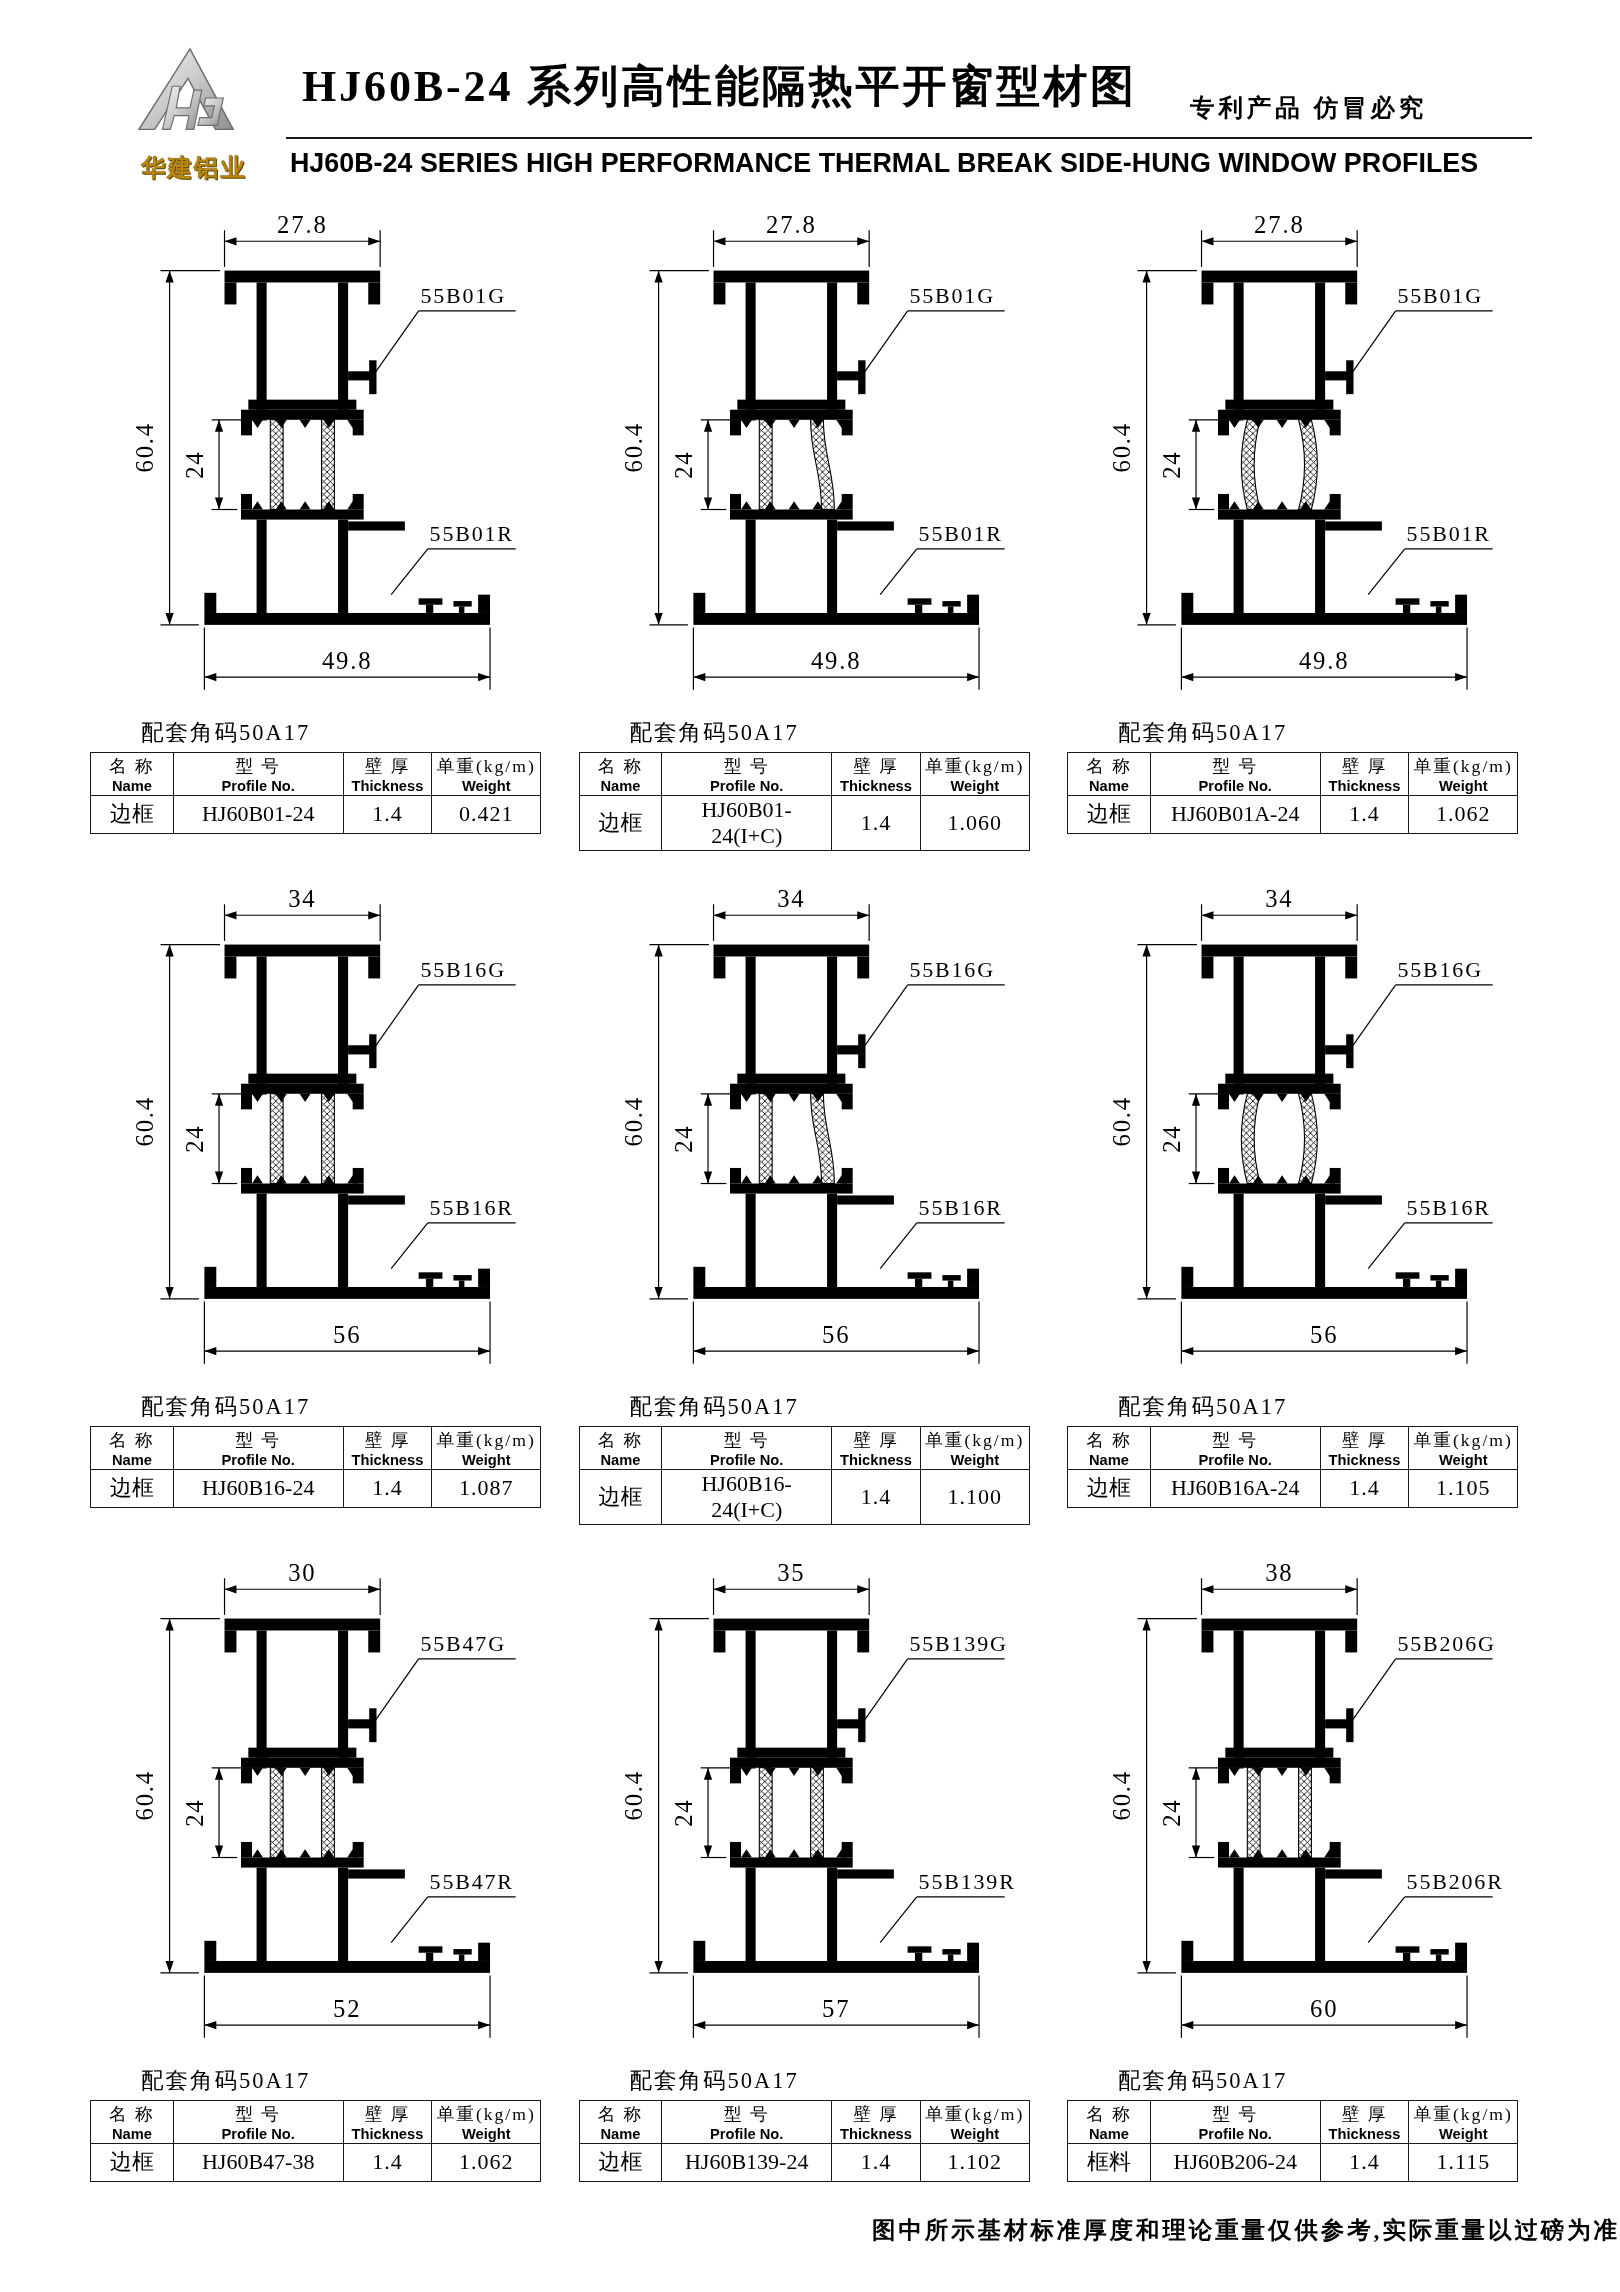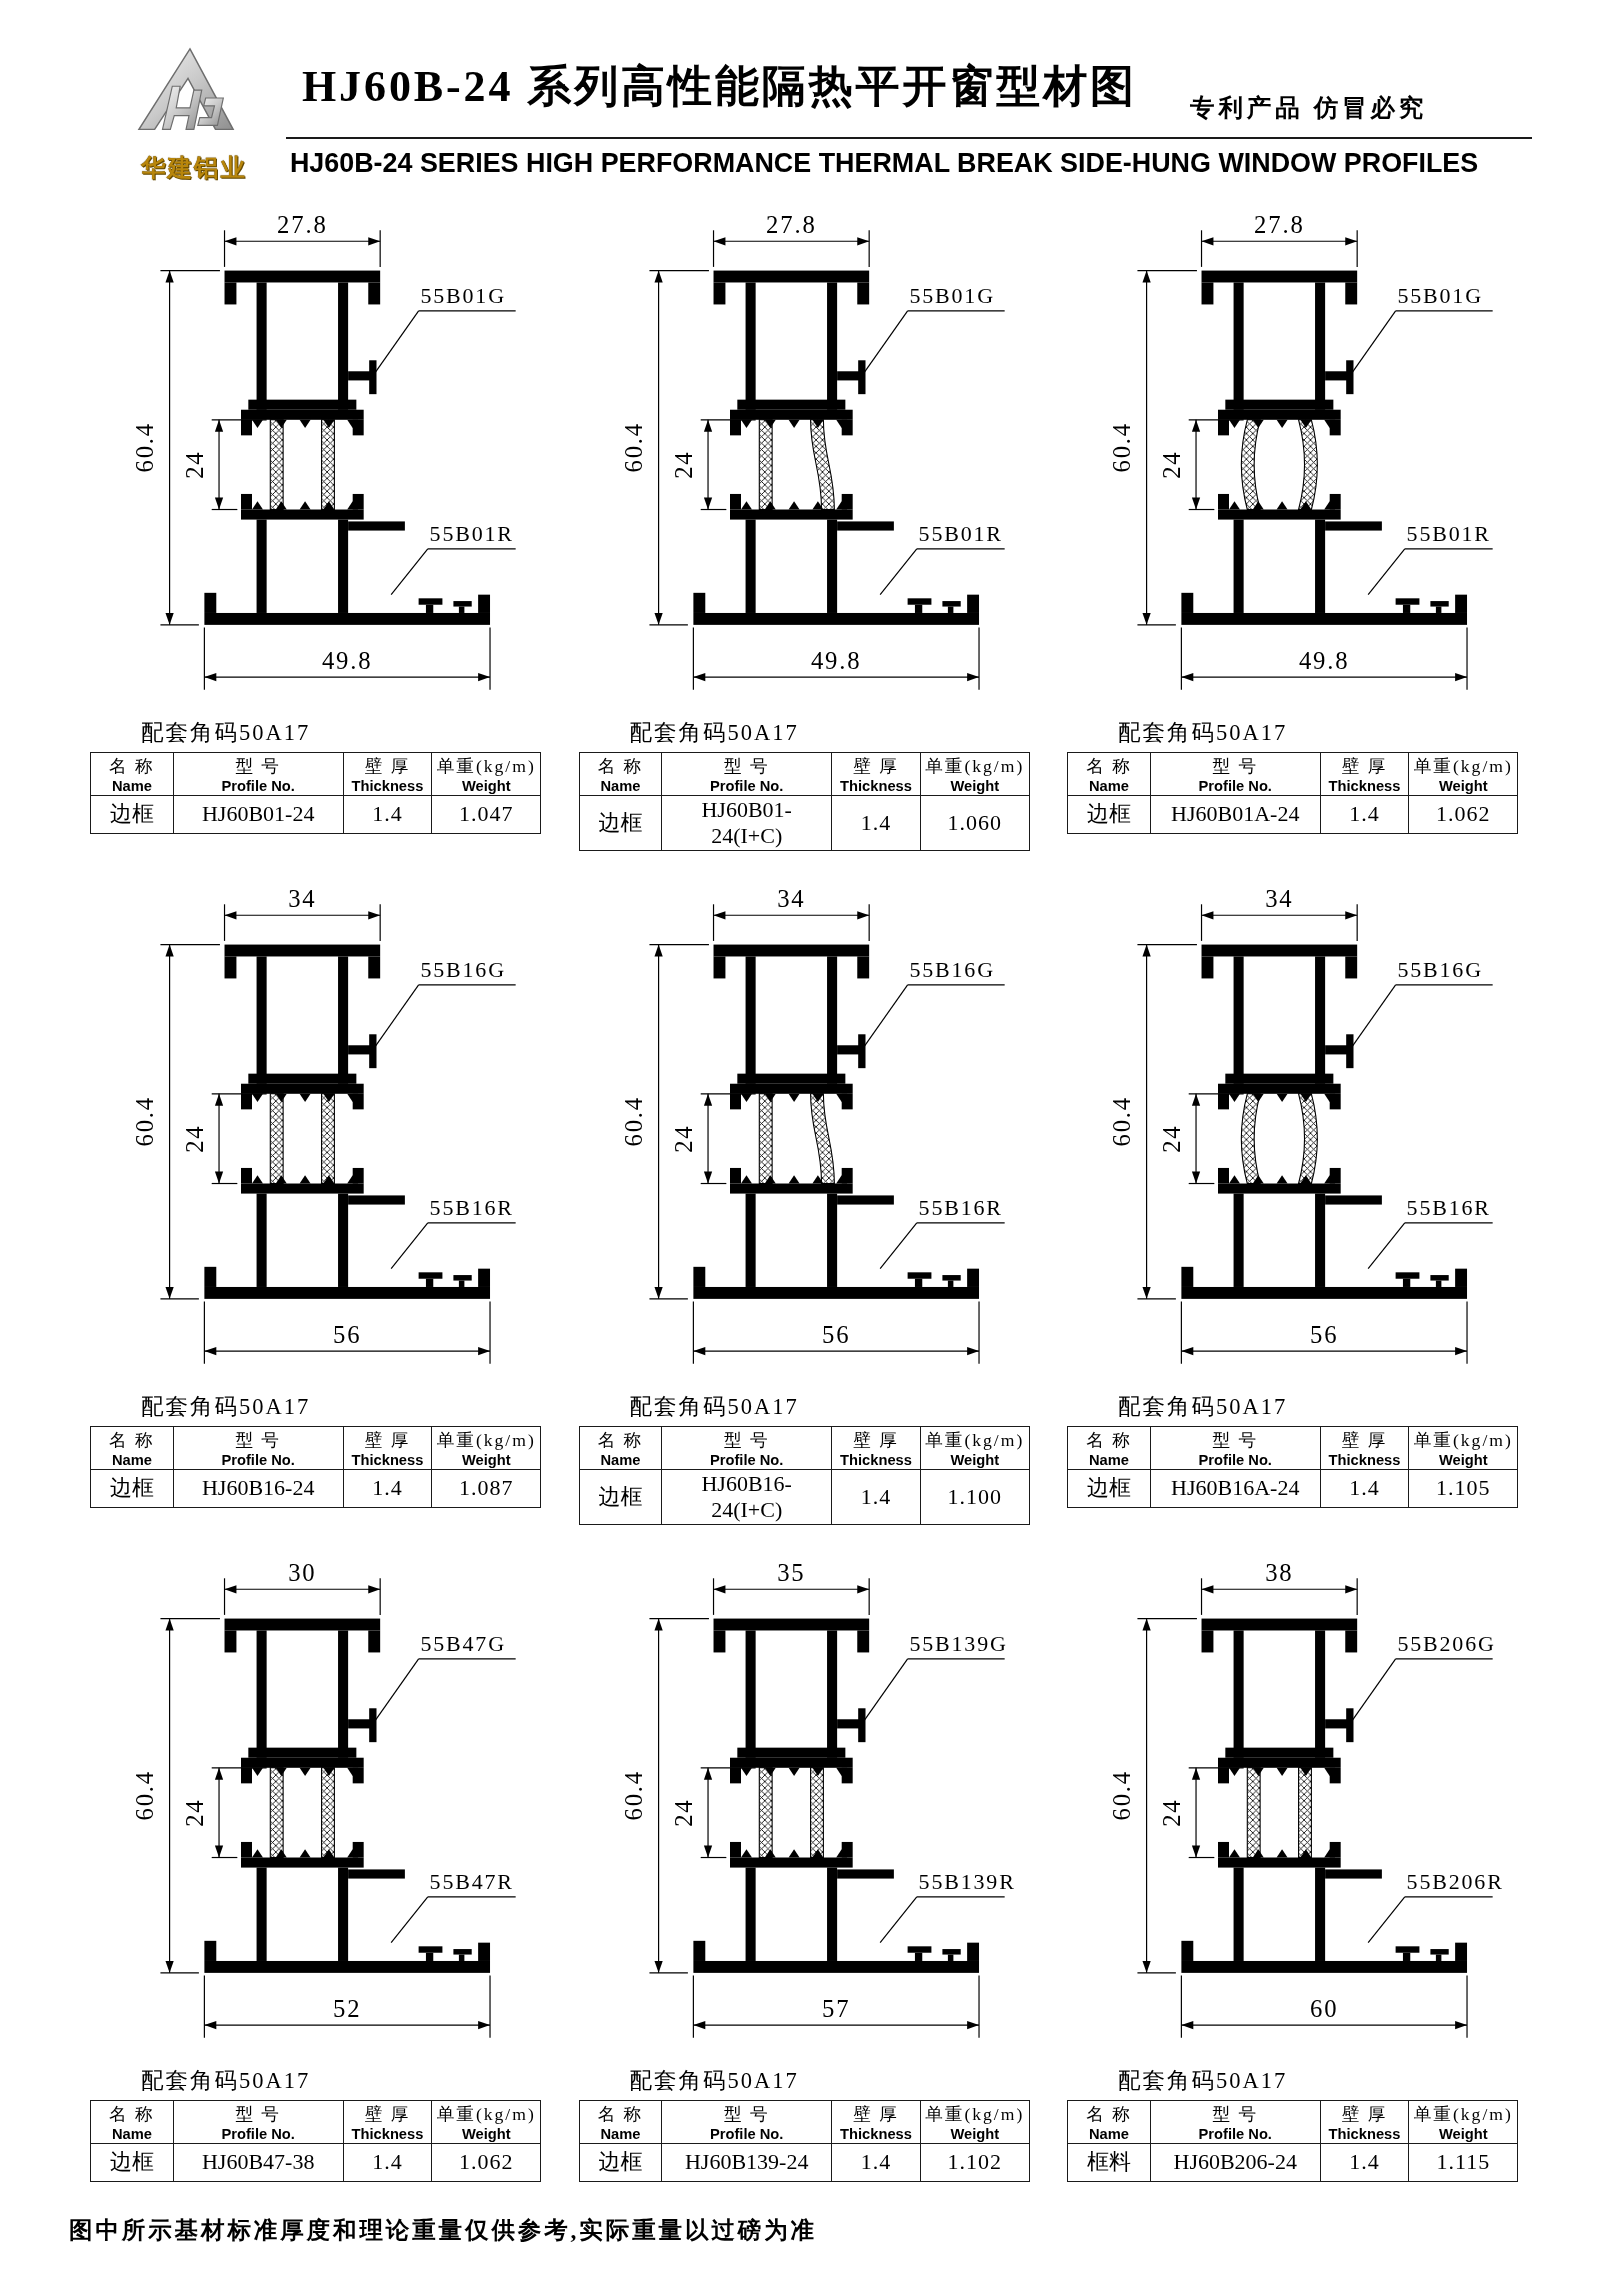--- a/index.html
+++ b/index.html
@@ -26,21 +26,21 @@
   .drawing text{font-family:"Liberation Serif","DejaVu Serif",serif;}
   .corner-code{align-self:flex-start;margin:-3.9px 0 3.9px 51px;font-size:22.5px;letter-spacing:2px;}
   table.spec{border-collapse:collapse;}
   table.spec th,table.spec td{border:1.7px solid #1a1a1a;text-align:center;padding:1px 3.9px;}
   th .cn{display:block;font-size:17.6px;font-weight:normal;letter-spacing:2px;}
   th .en{display:block;font-size:14.7px;font-family:"Liberation Sans","DejaVu Sans",sans-serif;letter-spacing:0;}
   td{font-size:22px;height:35px;}
   .c-name{width:74px;} .c-no{width:161px;} .c-th{width:80px;} .c-wt{width:100px;}
   td.num{letter-spacing:1px;}
   
-  footer{position:absolute;left:0;right:0;bottom:47px;text-align:left;}
+  footer{position:absolute;left:0;right:0;bottom:47px;text-align:right;}
   .footnote{display:inline-block;margin-left:69px;font-size:23.5px;font-weight:bold;letter-spacing:2.9px;}
 </style>
 </head>
 <body>
 
 <svg width="0" height="0" style="position:absolute">
   <defs>
     <pattern id="hatchx" width="7" height="7" patternUnits="userSpaceOnUse">
       <path d="M0 0 L7 7 M7 0 L0 7" stroke="#000" stroke-width="0.9" fill="none"></path>
     </pattern>
@@ -161,21 +161,21 @@
               </th>
           <th class="c-wt">
             <span class="cn">单重(kg/m)</span>
             <span class="en">Weight</span>
               </th>
         </tr>
         <tr>
           <td>边框</td>
           <td>HJ60B01-24</td>
           <td class="num">1.4</td>
-          <td class="num">1.047</td>
+          <td class="num">0.421</td>
         </tr>
       </tbody>
         </table>
     </section>
 
     <section class="card">
       <svg class="drawing" viewBox="0 0 470 580">
           <path d="M 190 251 H 204 V 349 H 190 Z" fill="url(#hatchx)" stroke="#000" stroke-width="1.2"></path>
           <path d="M 246 251 L 260 251 C 260 291 272 307 272 349 L 258 349 C 258 307 246 291 246 251 Z" fill="url(#hatchx)" stroke="#000" stroke-width="1.2"></path>
           <rect x="140" y="88" width="170" height="13" fill="#000"></rect>

